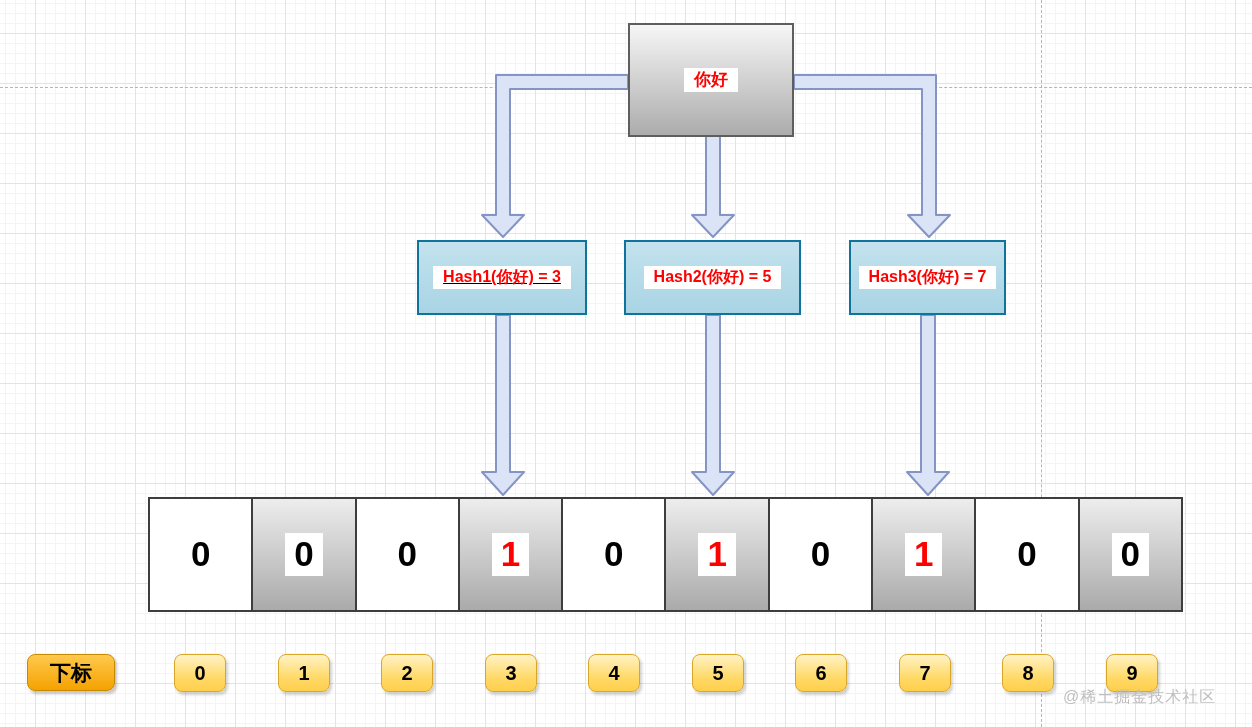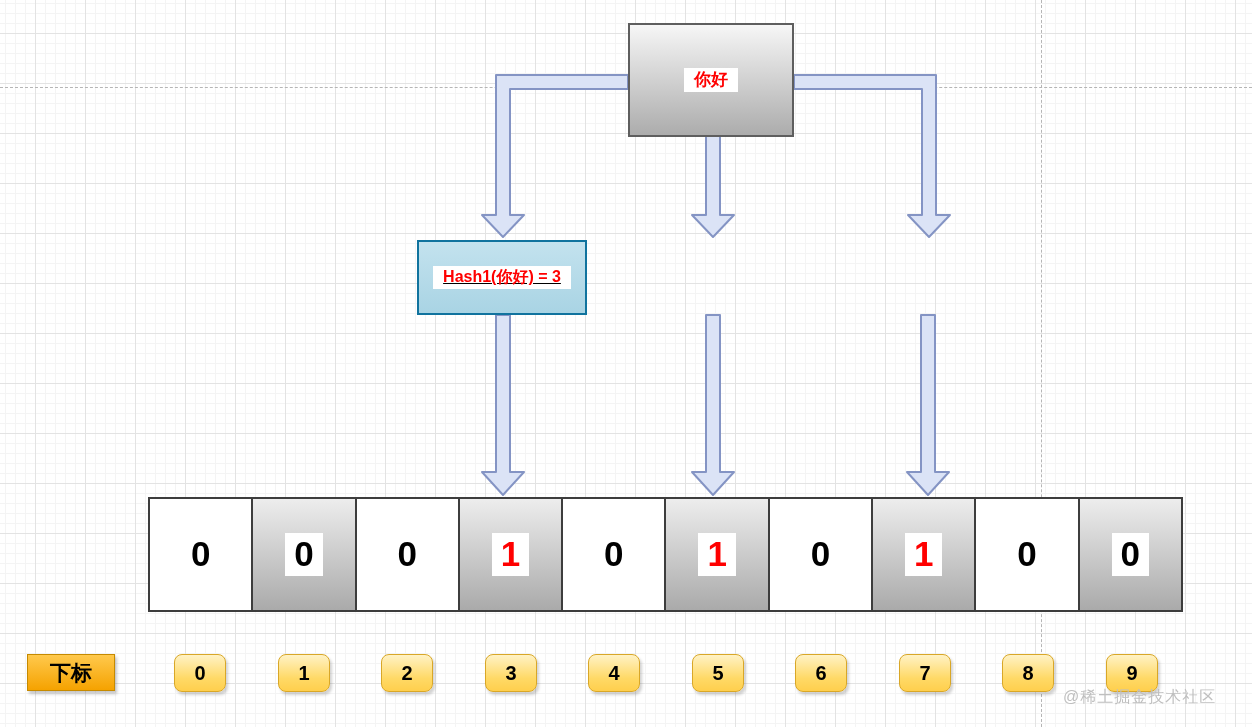--- a/index.html
+++ b/index.html
@@ -44,21 +44,21 @@
     flex:1;box-sizing:border-box;border:2px solid #3d3d3d;margin-left:-2px;
     display:flex;align-items:center;justify-content:center;background:#ffffff;
   }
   .cell:first-child{margin-left:0;}
   .cell.shaded{background:linear-gradient(180deg,#ededed 0%,#aaaaaa 100%);}
   .cell .num{background:#ffffff;padding:2px 9px;font-size:35px;font-weight:bold;color:#000000;line-height:1.1;}
   .cell.set .num{color:#ff0000;}
   .index-label{
     position:absolute;left:27px;top:654px;width:88px;height:37px;z-index:2;
     background:linear-gradient(180deg,#ffc94d 0%,#f5a200 100%);
-    border:1px solid #c68a00;border-radius:0;
+    border:1px solid #c68a00;border-radius:8px;
     display:flex;align-items:center;justify-content:center;
     font-size:21px;font-weight:bold;color:#000000;
     box-shadow:2px 3px 3px rgba(0,0,0,0.22);box-sizing:border-box;
   }
   .index-badge{
     position:absolute;top:654px;width:52px;height:38px;z-index:2;
     background:linear-gradient(180deg,#fff2c5 0%,#ffd966 65%,#ffcf4d 100%);
     border:1px solid #d9a727;border-radius:8px;
     display:flex;align-items:center;justify-content:center;
     font-size:20px;font-weight:bold;color:#000000;
@@ -87,20 +87,26 @@
       <path d="M921,315 L921,472 L907,472 L928,495 L949,472 L935,472 L935,315 Z"></path>
     </g>
   </svg>
 
   <div class="node input-node">
     <span class="chip red-label">你好</span>
   </div>
 
   <div class="node hash-node hash-1">
     <span class="chip red-label">Hash1(你好) = 3</span>
+  </div>
+  <div class="node hash-node hash-2">
+    <span class="chip red-label">Hash2(你好) = 5</span>
+  </div>
+  <div class="node hash-node hash-3">
+    <span class="chip red-label">Hash3(你好) = 7</span>
   </div>
 
   <div class="bit-array">
     <div class="cell">
         <span class="num">0</span>
       </div>
     <div class="cell shaded">
         <span class="num">0</span>
       </div>
     <div class="cell">

